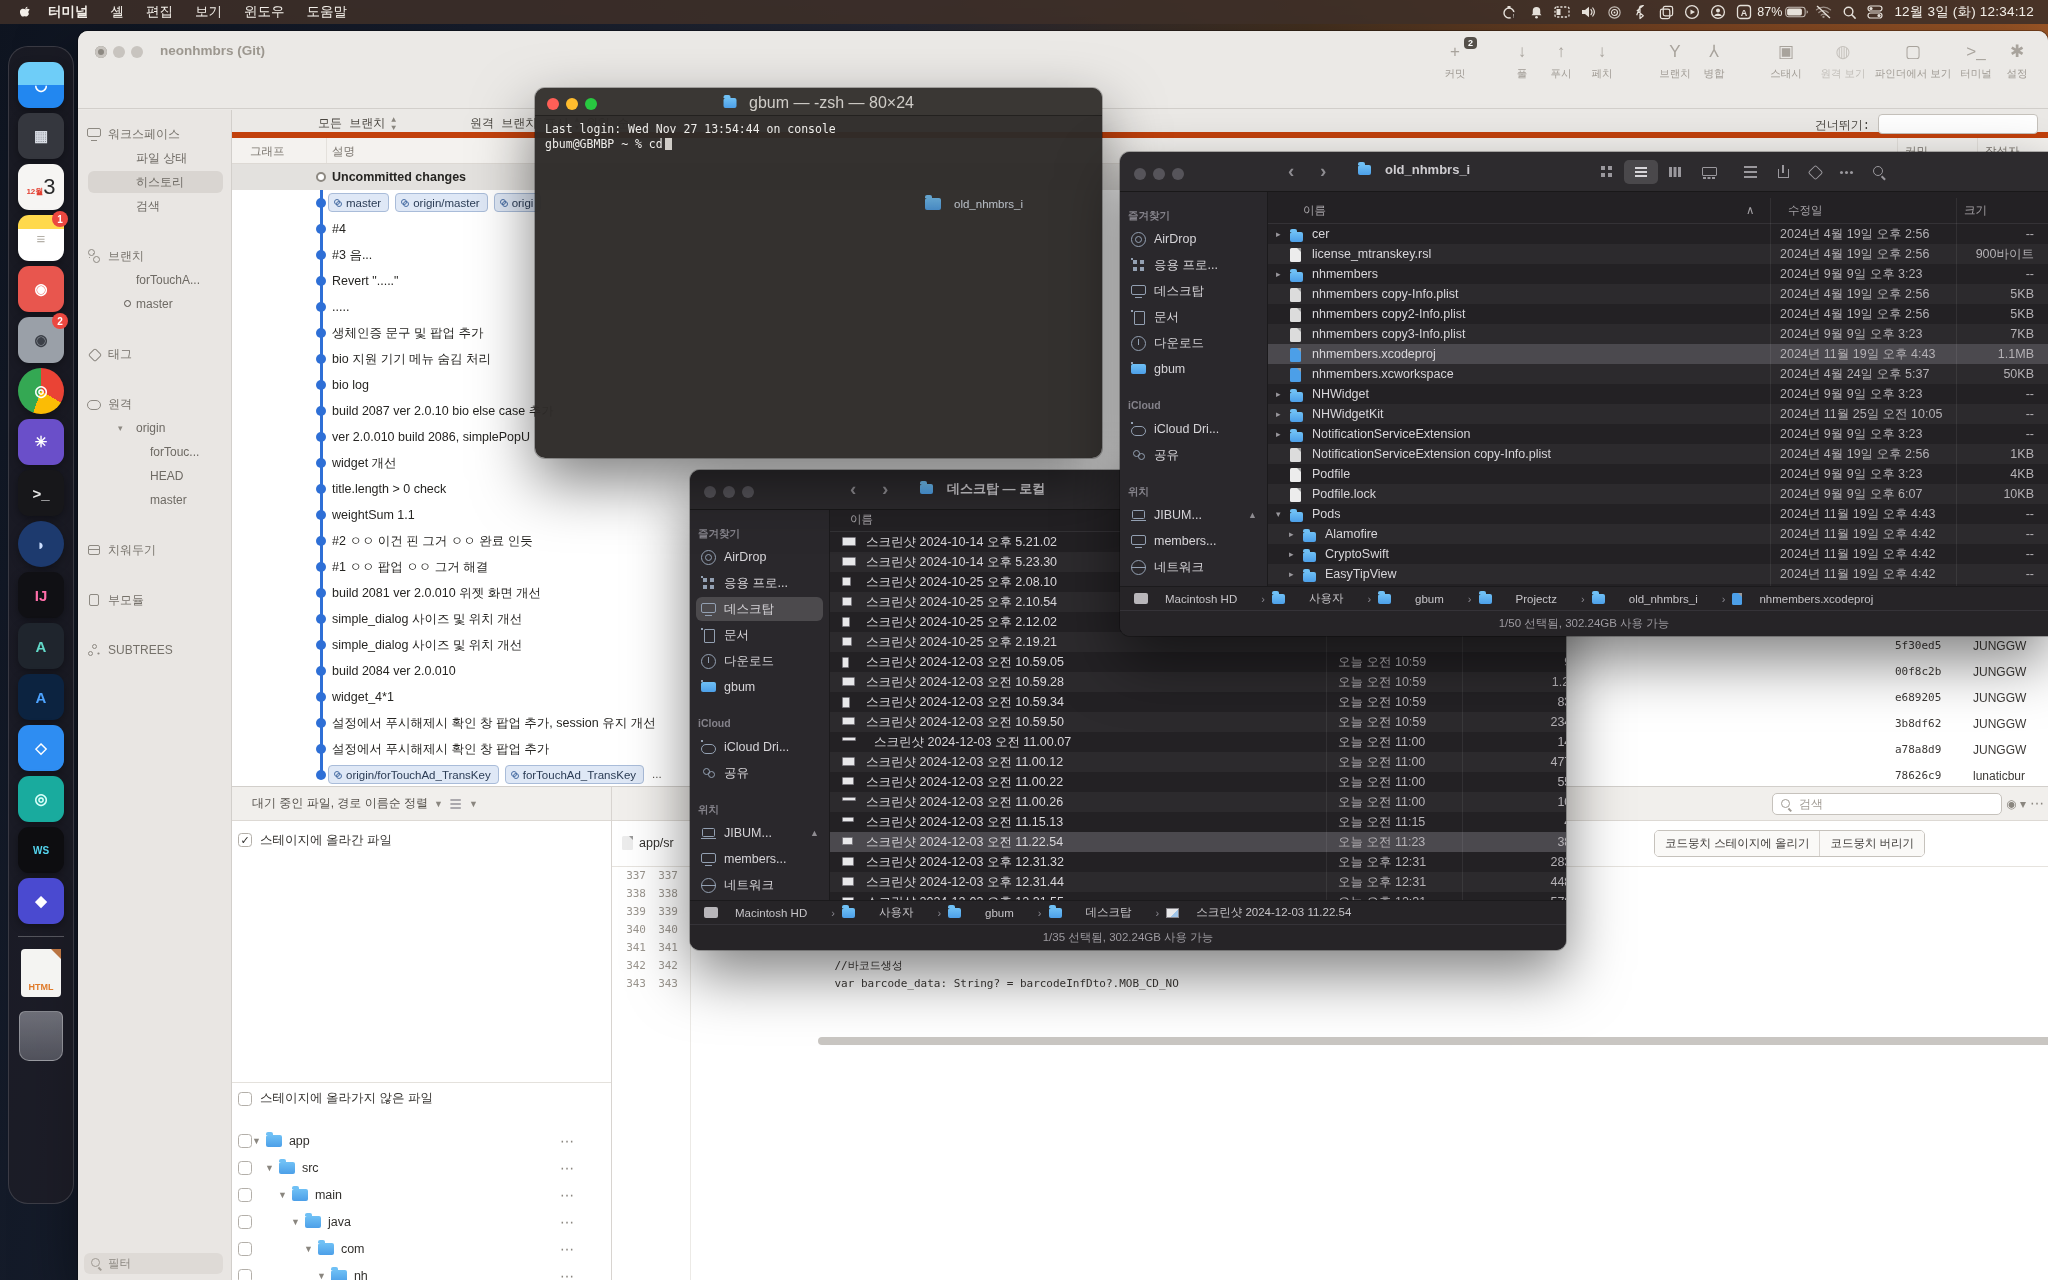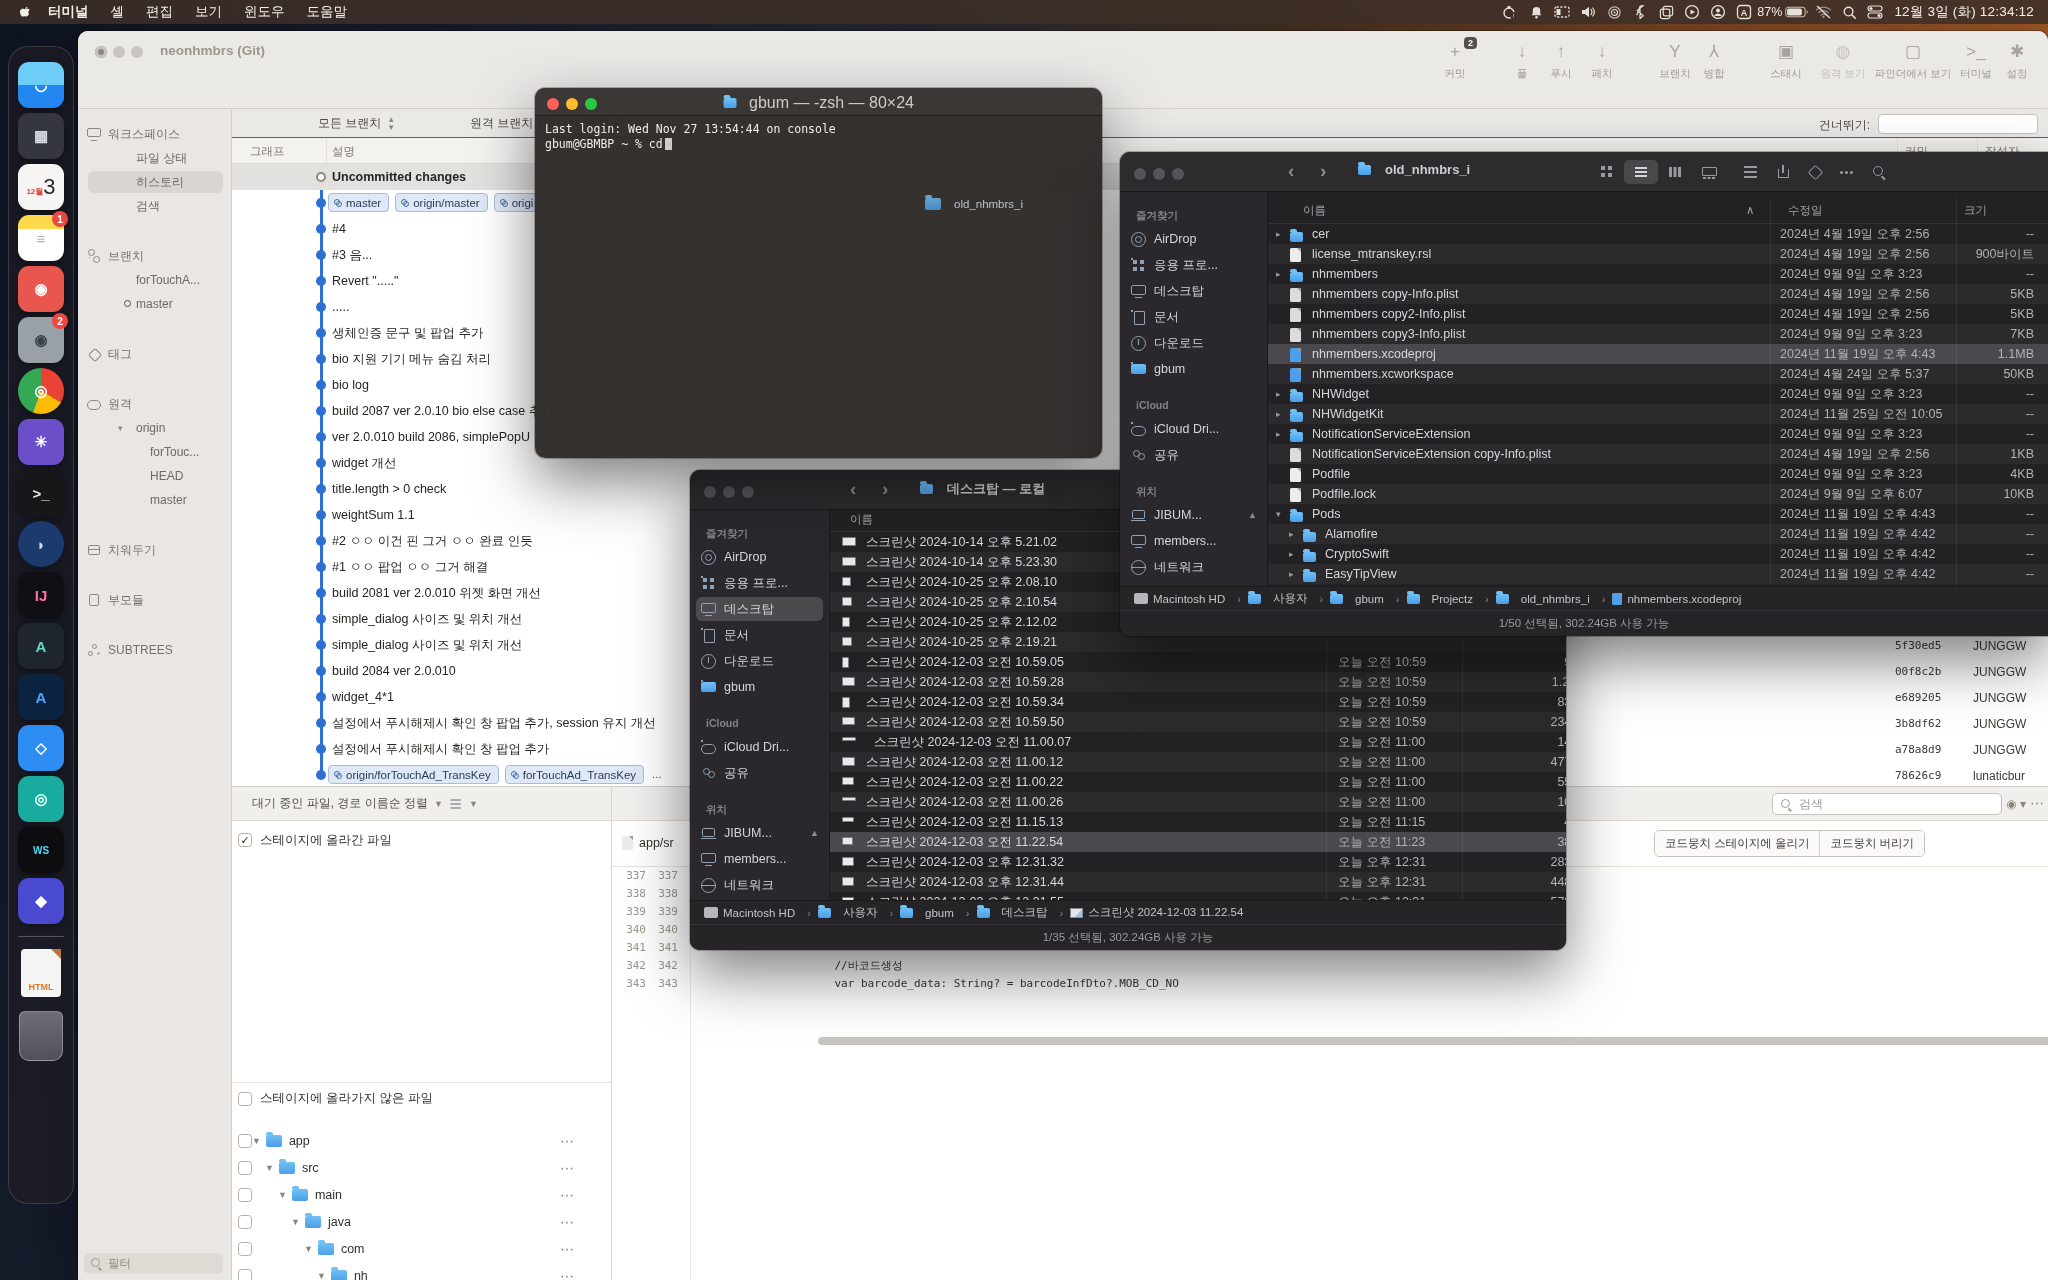--- a/index.html
+++ b/index.html
@@ -45,22 +45,22 @@
   #fork { left:78px; top:31px; width:1970px; height:1249px; background:#ebe9e6; border-radius:10px 10px 0 0; z-index:10; overflow:hidden; }
   #fork-title { position:absolute; left:0; top:0; right:0; height:78px; background:#ebe9e6; border-bottom:1px solid #d2cfcb; }
   #fork-title .tl { background:#c8c4bf; margin-right:6px; }
   #fork-name { position:absolute; left:82px; top:12px; font-size:13.5px; font-weight:bold; color:#9c978f; }
   .ftb { position:absolute; top:8px; transform:translateX(-50%); text-align:center; color:#a09b94; width:110px; }
   .ftb .fico { font-size:17px; line-height:26px; display:block; color:#a8a39c; position:relative; }
   .ftb .flab { font-size:10.5px; display:block; margin-top:2px; }
   .ftb.dim { opacity:.55; }
   .fbadge { position:absolute; top:-2px; margin-left:4px; background:#55504a; color:#fff; font-size:9px; font-weight:bold;
     border-radius:4px; padding:1px 4px; display:inline-block; line-height:10px; }
-  #fork-filters { position:absolute; left:154px; top:79px; right:0; height:28px; background:#ebe9e6; border-bottom:1px solid #c2410c;
-    font-size:12px; color:#4a4640; }
+  #fork-filters { position:absolute; left:154px; top:79px; right:0; height:28px; background:#ebe9e6; border-bottom:6px solid #c2410c;
+    font-size:12px; color:#4a4640;font-family:Liberation Mono, monospace; }
   .fsel { position:absolute; top:5px; display:flex; align-items:center; gap:6px; }
   .updn { font-size:8px; color:#8a867f; line-height:8px; display:inline-block; text-align:center; }
   #skiplab { position:absolute; right:178px; top:7px; font-size:12px; color:#4a4640; }
   #skipfield { position:absolute; right:10px; top:4px; width:160px; height:20px; background:#fff; border:1px solid #c6c2bc; border-radius:4px; }
 
   
   #fork-side { position:absolute; left:0; top:79px; width:154px; bottom:0; background:#e9e6e3; border-right:1px solid #d2cfcb; }
   .sb-row { position:relative; height:24px; line-height:24px; font-size:12px; color:#6e6a64; }
   .sb-row.h { color:#75716a; }
   .sb-row.h .lab { margin-left:30px; }
@@ -153,21 +153,21 @@
   #gutsep { position:absolute; left:78px; top:80px; bottom:0; width:1px; background:#eceae6; }
   #diff-hscroll { position:absolute; left:206px; top:250px; width:1296px; height:8px; background:#c9c6c2; border-radius:4px; }
 
   
   .finder { background:#232124; overflow:hidden; }
   .f-title { position:absolute; left:0; top:0; right:0; height:40px; background:#2d2b2e; border-bottom:1px solid #191819; }
   .f-title .tl { background:#56545a; margin-right:7px; }
   .f-name { font-size:13px; font-weight:bold; color:#cfcdd1; display:flex; align-items:center; gap:7px; }
   .navarr { color:#8e8c91; font-size:19px; font-weight:bold; line-height:38px; }
   .f-side { position:absolute; top:40px; background:#2a282c; border-right:1px solid #1b1a1c; }
-  .fs-h { height:22px; line-height:22px; font-size:10.5px; font-weight:bold; color:#84828a; padding-left:16px; margin-top:12px; }
+  .fs-h { height:22px; line-height:22px; font-size:10.5px; font-weight:bold; color:#84828a; padding-left:8px; margin-top:12px; }
   .fs-i { position:relative; height:26px; line-height:26px; font-size:12.5px; color:#d6d4d8; padding-left:34px; }
   .fs-i.sel::before { content:""; position:absolute; left:6px; right:6px; top:1px; bottom:1px; background:rgba(255,255,255,.16); border-radius:6px; }
   .fs-i .lab { position:relative; display:inline-block; max-width:86px; overflow:hidden; text-overflow:ellipsis; white-space:nowrap; vertical-align:top; }
   .fs-i .ej { position:absolute; right:10px; color:#8e8c91; font-size:9px; }
   .si { position:absolute; left:11px; top:6px; width:15px; height:15px; }
   .si::before, .si::after { content:""; position:absolute; border:1.4px solid #93a0b2; }
   .si-air::before { inset:0; border-radius:50%; } .si-air::after { inset:4px; border-radius:50%; }
   .si-grid::before { left:2px; top:2px; width:4px; height:4px; border:none; background:#93a0b2; box-shadow:7px 0 0 #93a0b2,0 7px 0 #93a0b2,7px 7px 0 #93a0b2; }
   .si-mon::before { inset:1px 0 4px 0; border-radius:2px; } .si-mon::after { left:4px; right:4px; bottom:1px; height:0; border-width:0 0 1.4px 0; }
   .si-doc::before { left:3px; top:1px; width:9px; height:12px; border-radius:1px; }
@@ -186,21 +186,21 @@
   .frow.sel { background:#4b494e; }
   .frow .chev { position:absolute; color:#9a989d; font-size:9px; }
   .frow .nm { position:absolute; }
   .frow .dt, .frow .sz, .frow .kd { position:absolute; color:#b4b1b5; }
   .docic { display:inline-block; background:#ececec; border-radius:1.5px; position:relative; }
   .docic::before { content:""; position:absolute; top:0; right:0; border-style:solid; border-width:0 4px 4px 0; border-color:transparent #9a9a9a transparent transparent; }
   .docic.blue { background:#4c9fe8; } .docic.plist { background:#dcdcdc; }
   .thumb { display:inline-block; background:#e8e8ea; border:1px solid #7c7a80; border-radius:1px; }
   .f-path { position:absolute; left:0; right:0; height:24px; background:#262427; border-top:1px solid #1b1a1c;
      display:flex; align-items:center; font-size:11.5px; color:#c6c4c8; padding-left:14px; }
-  .f-path .pi { display:flex; align-items:center; gap:5px; }
+  .f-path .pi { display:flex; align-items:center; gap:17px; }
   .f-path .psep { color:#8a8890; margin:0 7px; font-size:11px; }
   .f-stat { position:absolute; left:0; right:0; bottom:0; height:26px; background:#262427; border-top:1px solid #353338;
      text-align:center; font-size:11.5px; color:#9d9aa0; line-height:25px; }
   .drive { width:14px; height:11px; background:#b8b6ba; border-radius:2px; display:inline-block; }
   .imgic { width:13px; height:10px; background:linear-gradient(135deg,#e8e8ea 60%,#9fc4e8 60%); border:1px solid #8a888e; display:inline-block; }
   .f-tools { position:absolute; top:8px; display:flex; align-items:center; gap:18px; color:#9a989d; }
   .vseg { display:flex; border-radius:6px; overflow:hidden; }
   .vseg .vc { width:34px; height:24px; display:flex; align-items:center; justify-content:center; }
   .vseg .vc.on { background:rgba(255,255,255,.14); border-radius:5px; }
   .gi { width:14px; height:14px; position:relative; display:inline-block; }

